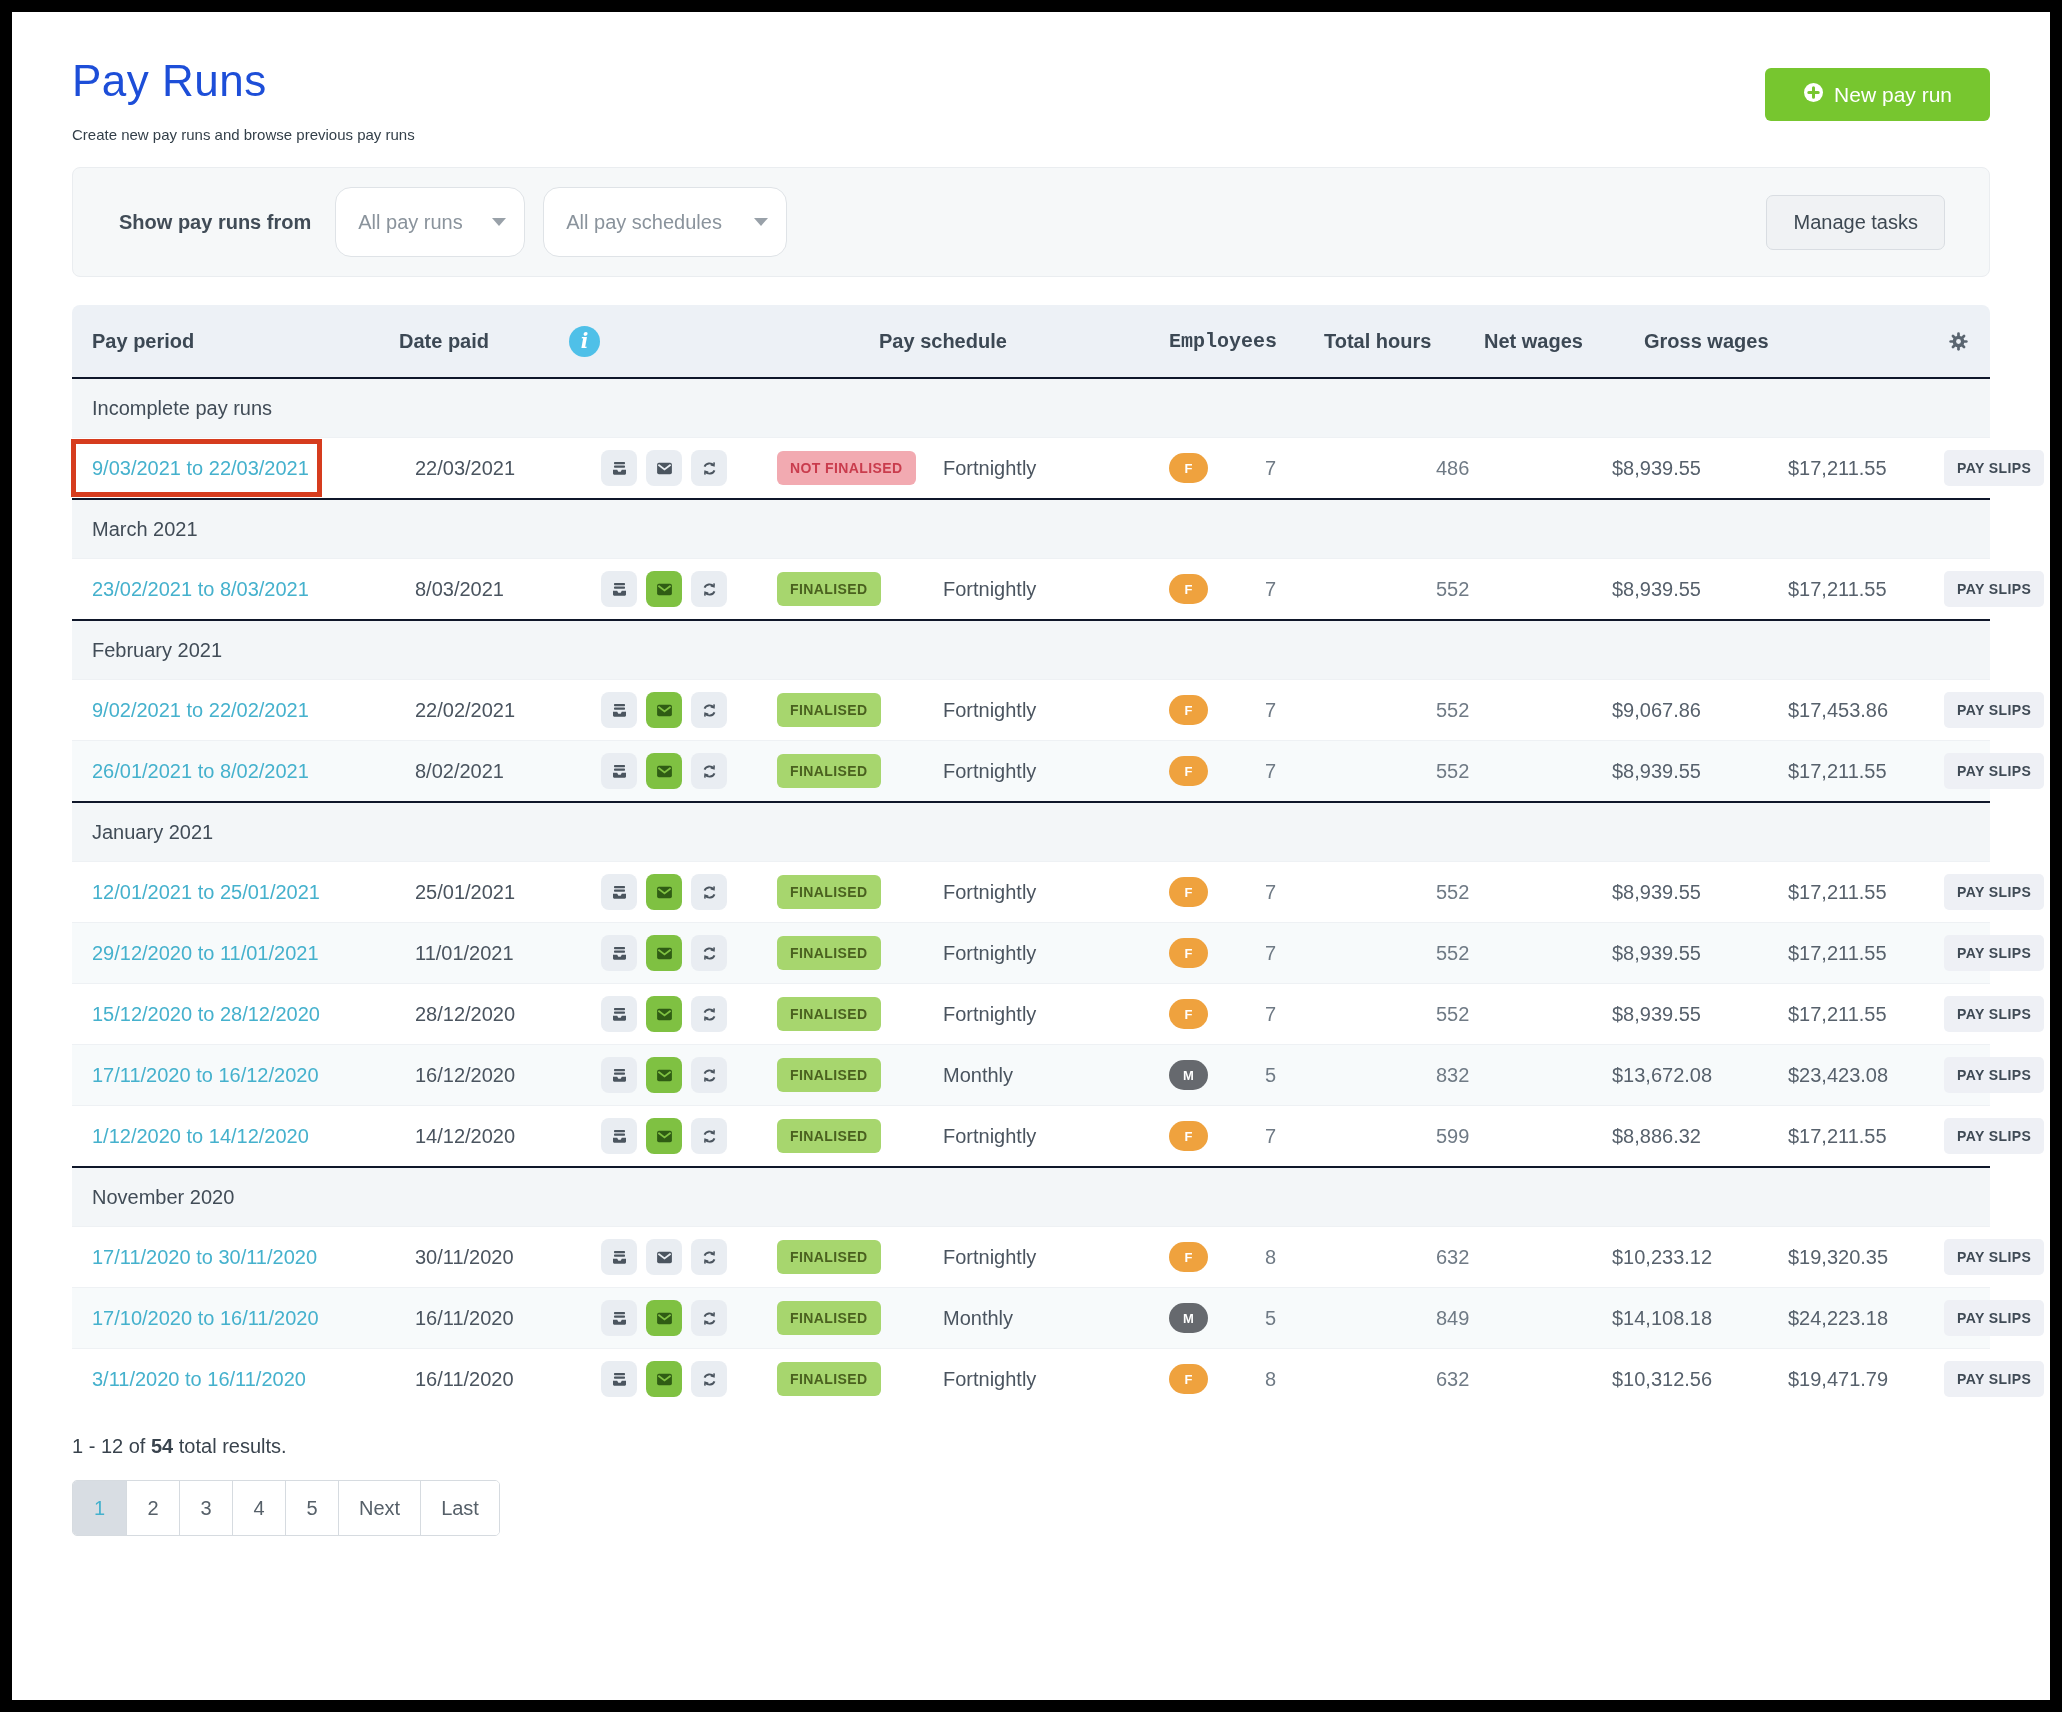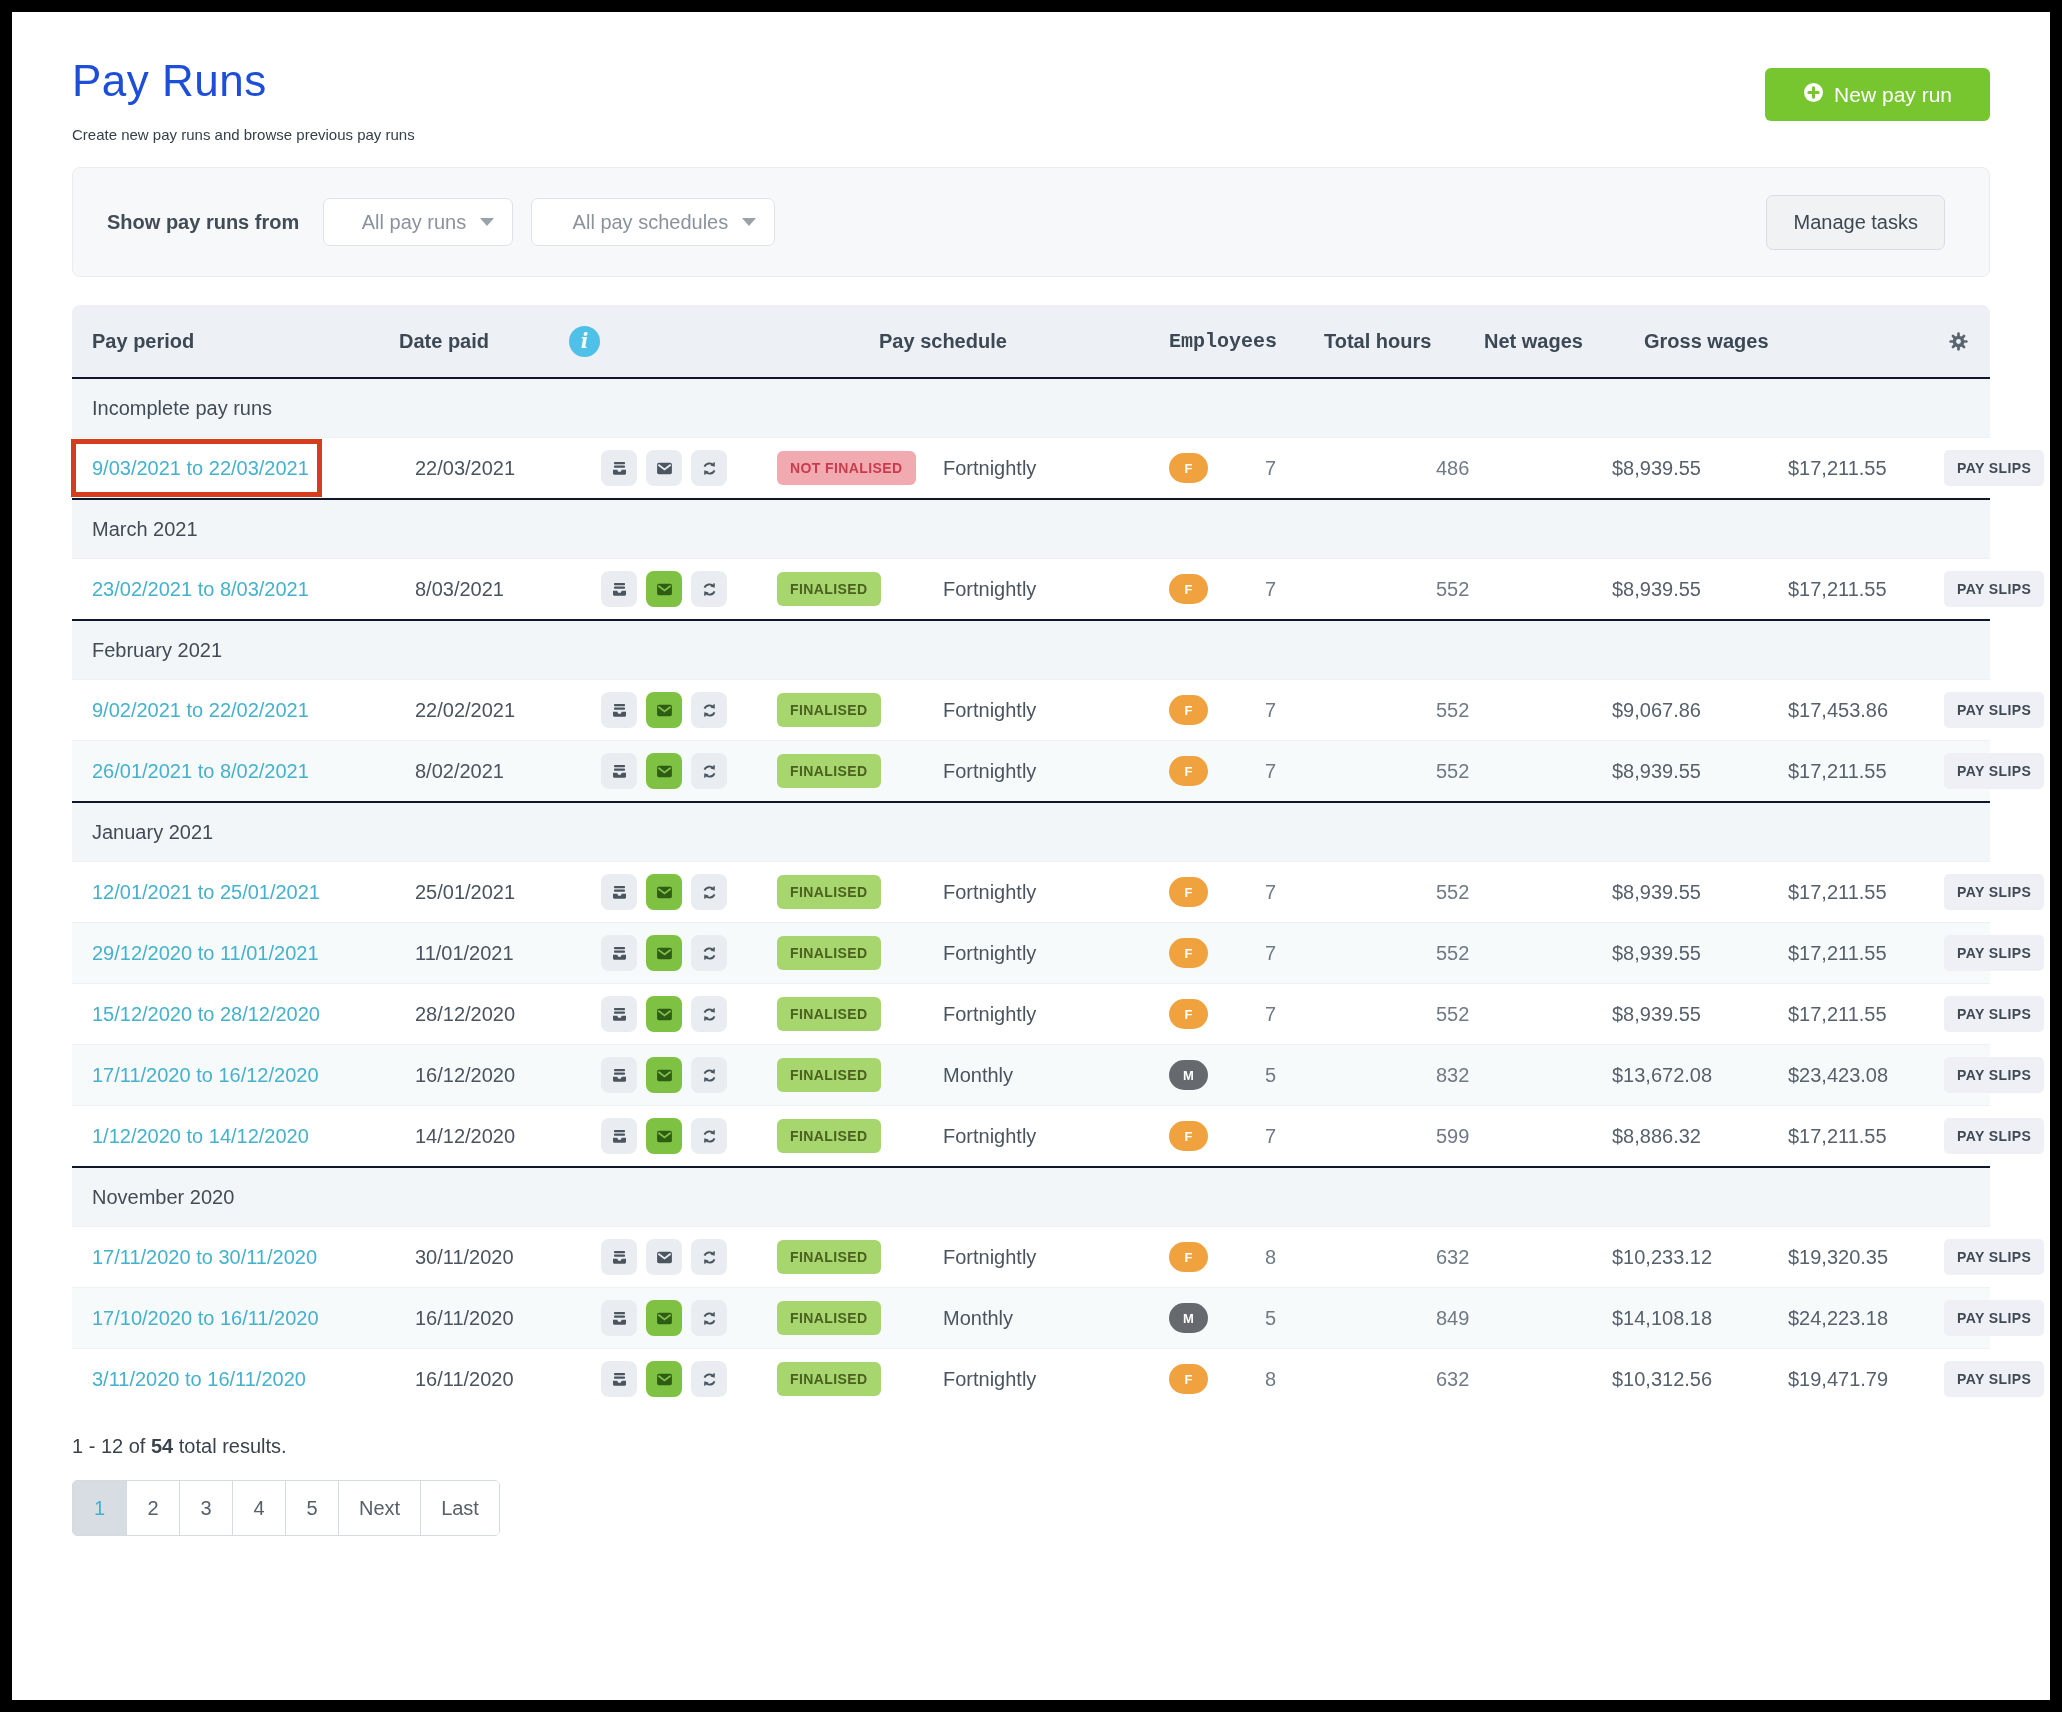--- a/index.html
+++ b/index.html
@@ -31,27 +31,27 @@
   }
 
   
   .filter-card {
     margin-top:24px;
     height:110px;
     background:#f6f8f9;
     border:1px solid #eaedf0;
     border-radius:8px;
     display:flex; align-items:center;
-    padding:0 44px 0 34px;
+    padding:0 44px 0 46px;
   }
   .filter-label { font-size:20px; font-weight:bold; color:#414c57; margin-right:24px; }
   .dropdown {
-    height:48px; background:#fff;
-    border:1px solid #dfe3e7; border-radius:7px;
-    display:flex; align-items:center; justify-content:flex-end;
+    height:70px; background:#fff;
+    border:1px solid #dfe3e7; border-radius:16px;
+    display:flex; align-items:center; justify-content:space-between;
     padding:0 18px 0 22px;
     color:#8a939c; font-size:20px;
     cursor:pointer;
   }
   .dropdown.dd1 { width:190px; }
   .dropdown.dd2 { width:244px; margin-left:18px; }
   .caret {
     width:0; height:0; margin-left:14px;
     border-left:7px solid transparent;
     border-right:7px solid transparent;

